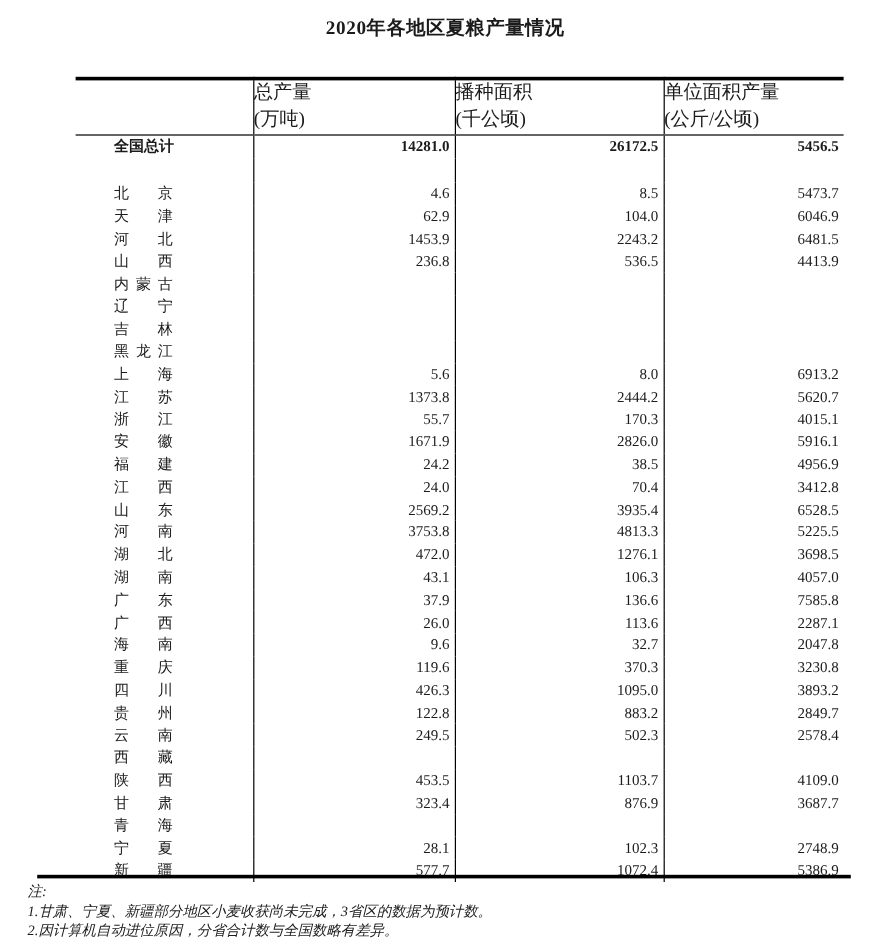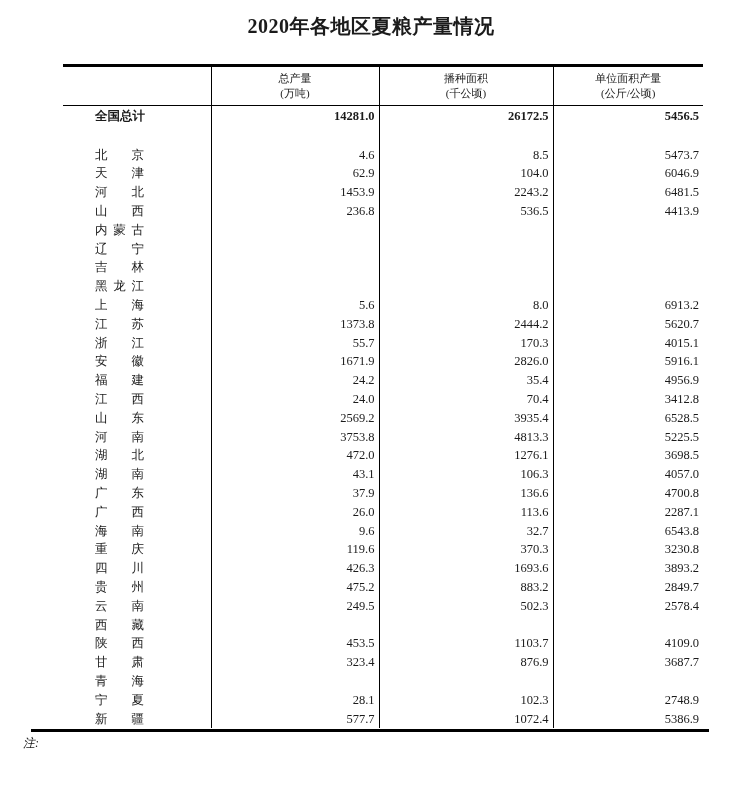--- a/index.html
+++ b/index.html
@@ -6,34 +6,34 @@
   html, body { width:742px; height:792px; background:#ffffff; }
   body {
     position:relative;
     font-family:"Liberation Serif","DejaVu Serif",serif;
     color:#1b1b1b;
     overflow:hidden;
   }
 
   .page-title {
     position:absolute; top:13px; left:0; width:742px;
-    text-align:center; font-size:20px; font-weight:bold;
+    text-align:center; font-size:16px; font-weight:bold;
     letter-spacing:0.5px;
   }
 
   table.grain-table {
     position:absolute; top:64px; left:63px; width:640px;
     border-collapse:collapse; table-layout:fixed;
     border-top:3px solid #000;
   }
   th, td { padding:0; vertical-align:middle; }
   thead th {
     height:40px; border-bottom:1px solid #000;
-    font-weight:normal; font-size:11px; line-height:1.4;
-    text-align:center;
+    font-weight:normal; font-size:16px; line-height:1.4;
+    text-align:left;
   }
   .vline { border-left:1px solid #000; }
   td.num { text-align:right; padding-right:4px; font-size:12.5px; line-height:1; }
   td.region-cell { padding-left:32px; font-size:12.5px; line-height:1; }
   .region {
     display:flex; justify-content:space-between;
     width:49px; white-space:nowrap;
   }
   tr.total-row td { height:20px; font-weight:bold; }
   tr.spacer-row td { height:20px; }
@@ -247,21 +247,21 @@
   </tr>
 
   <tr class="data-row">
     <td class="region-cell">
       <span class="region justify-cjk">
             <span>福</span>
             <span>建</span>
           </span>
     </td>
     <td class="num vline">24.2</td>
-    <td class="num vline">35.4</td>
+    <td class="num vline">38.5</td>
     <td class="num vline">4956.9</td>
   </tr>
 
   <tr class="data-row">
     <td class="region-cell">
       <span class="region justify-cjk">
             <span>江</span>
             <span>西</span>
           </span>
     </td>
@@ -320,21 +320,21 @@
 
   <tr class="data-row">
     <td class="region-cell">
       <span class="region justify-cjk">
             <span>广</span>
             <span>东</span>
           </span>
     </td>
     <td class="num vline">37.9</td>
     <td class="num vline">136.6</td>
-    <td class="num vline">4700.8</td>
+    <td class="num vline">7585.8</td>
   </tr>
 
   <tr class="data-row">
     <td class="region-cell">
       <span class="region justify-cjk">
             <span>广</span>
             <span>西</span>
           </span>
     </td>
     <td class="num vline">26.0</td>
@@ -344,21 +344,21 @@
 
   <tr class="data-row">
     <td class="region-cell">
       <span class="region justify-cjk">
             <span>海</span>
             <span>南</span>
           </span>
     </td>
     <td class="num vline">9.6</td>
     <td class="num vline">32.7</td>
-    <td class="num vline">6543.8</td>
+    <td class="num vline">2047.8</td>
   </tr>
 
   <tr class="data-row">
     <td class="region-cell">
       <span class="region justify-cjk">
             <span>重</span>
             <span>庆</span>
           </span>
     </td>
     <td class="num vline">119.6</td>
@@ -367,32 +367,32 @@
   </tr>
 
   <tr class="data-row">
     <td class="region-cell">
       <span class="region justify-cjk">
             <span>四</span>
             <span>川</span>
           </span>
     </td>
     <td class="num vline">426.3</td>
-    <td class="num vline">1693.6</td>
+    <td class="num vline">1095.0</td>
     <td class="num vline">3893.2</td>
   </tr>
 
   <tr class="data-row">
     <td class="region-cell">
       <span class="region justify-cjk">
             <span>贵</span>
             <span>州</span>
           </span>
     </td>
-    <td class="num vline">475.2</td>
+    <td class="num vline">122.8</td>
     <td class="num vline">883.2</td>
     <td class="num vline">2849.7</td>
   </tr>
 
   <tr class="data-row">
     <td class="region-cell">
       <span class="region justify-cjk">
             <span>云</span>
             <span>南</span>
           </span>
@@ -473,13 +473,15 @@
     <td class="num vline">1072.4</td>
     <td class="num vline">5386.9</td>
   </tr>
 </tbody>
 </table>
 
 <div class="bottom-rule"></div>
 
 <div class="notes">
   <div>注:</div>
+  <div>1.甘肃、宁夏、新疆部分地区小麦收获尚未完成，3省区的数据为预计数。</div>
+  <div>2.因计算机自动进位原因，分省合计数与全国数略有差异。</div>
 </div>
 
 </body></html>

